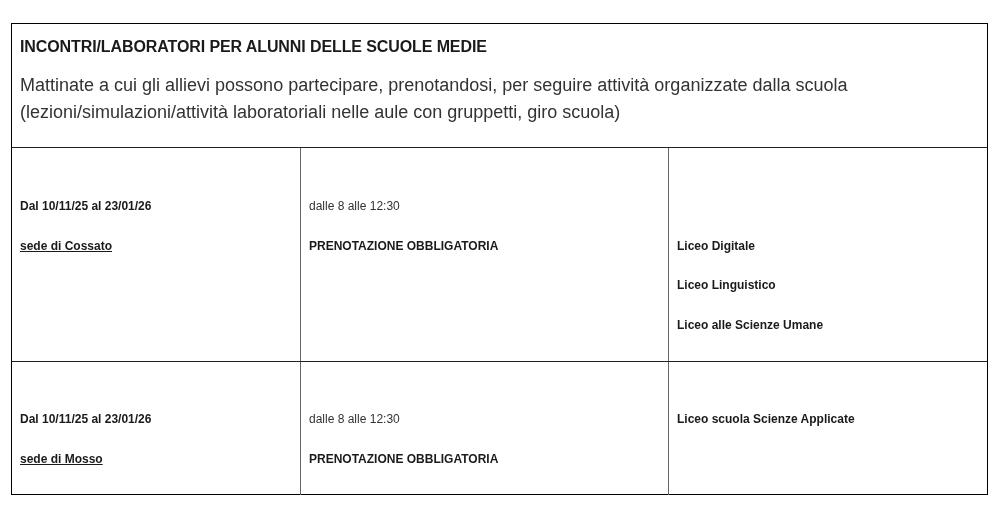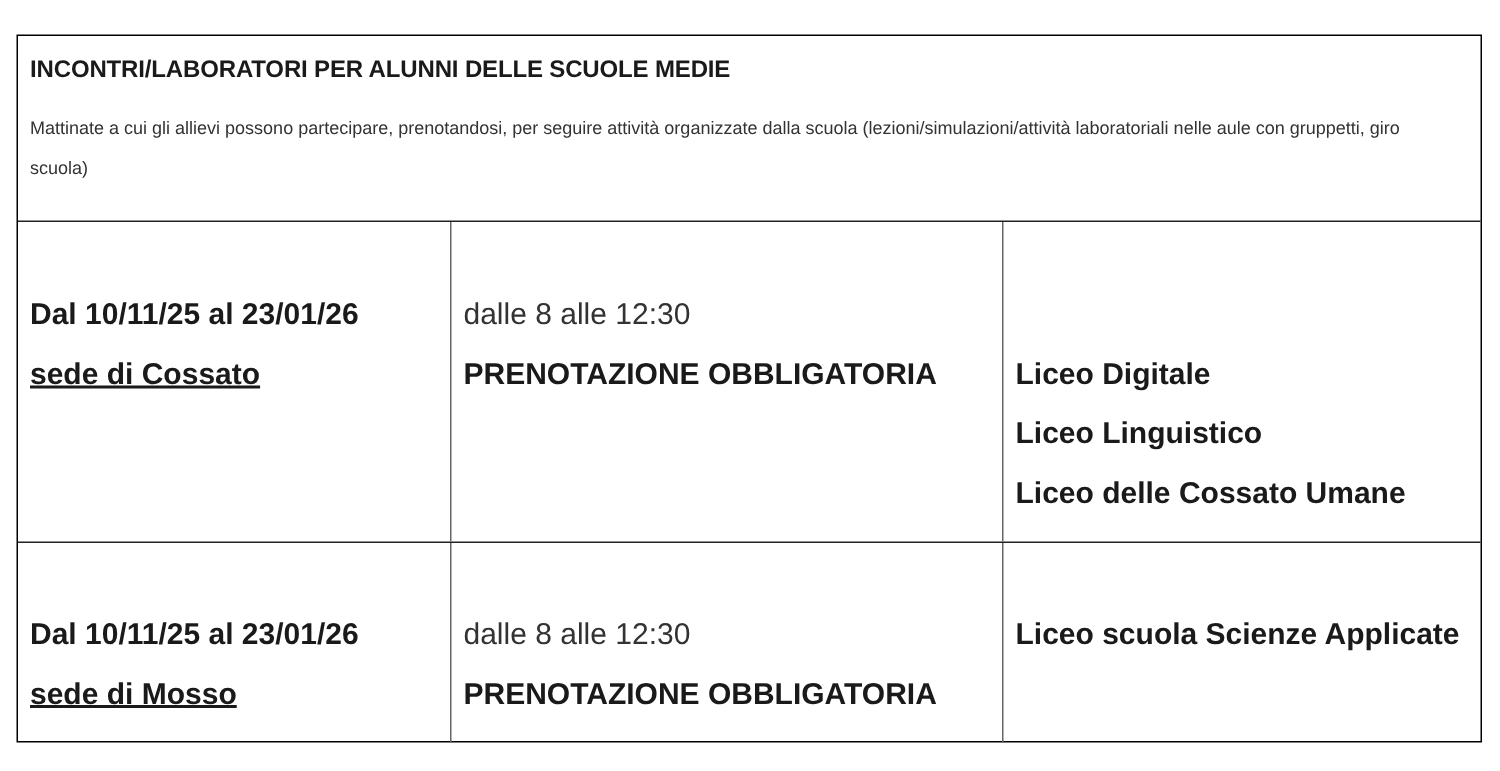--- a/index.html
+++ b/index.html
@@ -3,29 +3,29 @@
 <meta charset="utf-8">
 <style>
   html, body { margin: 0; padding: 0; background: #ffffff; }
   body { width: 1000px; height: 514px; position: relative; overflow: hidden;
          font-family: "Liberation Sans", "DejaVu Sans", sans-serif; color: #1a1a1a; }
   .doc-table { position: absolute; left: 11px; top: 23px; width: 977px; height: 472px;
                border: 1px solid #000000; box-sizing: border-box; }
   .header-cell { position: absolute; left: 0; top: 0; width: 100%; height: 124px;
                  border-bottom: 1px solid #222; box-sizing: border-box; }
   .title { position: absolute; left: 8px; top: 14px; font-size: 16px; font-weight: bold; letter-spacing: -0.1px; }
-  .desc { position: absolute; left: 8px; top: 48px; width: 950px; font-size: 12px; line-height: 27px; color: #333; }
+  .desc { position: absolute; left: 8px; top: 48px; width: 950px; font-size: 18px; line-height: 27px; color: #333; }
   .row { position: absolute; left: 0; width: 100%; box-sizing: border-box; }
   .row1 { top: 124px; height: 214px; border-bottom: 1px solid #222; }
   .row2 { top: 338px; height: 133px; }
   .cell { position: absolute; top: 0; height: 100%; box-sizing: border-box; }
   .c1 { left: 0; width: 289px; border-right: 1px solid #666; }
   .c2 { left: 289px; width: 368px; border-right: 1px solid #666; }
   .c3 { left: 657px; width: 319px; }
-  .line { position: absolute; left: 8px; font-size: 20px; white-space: nowrap; }
+  .line { position: absolute; left: 8px; font-size: 12px; white-space: nowrap; }
   .bold { font-weight: bold; }
   .underline { text-decoration: underline; }
   .regular { color: #333; }
 </style>
 </head>
 <body>
 
 <div class="doc-table">
   <div class="header-cell">
     <div class="title">INCONTRI/LABORATORI PER ALUNNI DELLE SCUOLE MEDIE</div>
@@ -37,21 +37,21 @@
       <div class="line bold" style="top:51px">Dal 10/11/25 al 23/01/26</div>
       <div class="line bold underline" style="top:91px">sede di Cossato</div>
     </div>
     <div class="cell c2">
       <div class="line regular" style="top:51px">dalle 8 alle 12:30</div>
       <div class="line bold" style="top:91px">PRENOTAZIONE OBBLIGATORIA</div>
     </div>
     <div class="cell c3">
       <div class="line bold" style="top:91px">Liceo Digitale</div>
       <div class="line bold" style="top:130px">Liceo Linguistico</div>
-      <div class="line bold" style="top:170px">Liceo delle Cossato Umane</div>
+      <div class="line bold" style="top:170px">Liceo alle Scienze Umane</div>
     </div>
   </div>
 
   <div class="row row2">
     <div class="cell c1">
       <div class="line bold" style="top:50px">Dal 10/11/25 al 23/01/26</div>
       <div class="line bold underline" style="top:90px">sede di Mosso</div>
     </div>
     <div class="cell c2">
       <div class="line regular" style="top:50px">dalle 8 alle 12:30</div>

